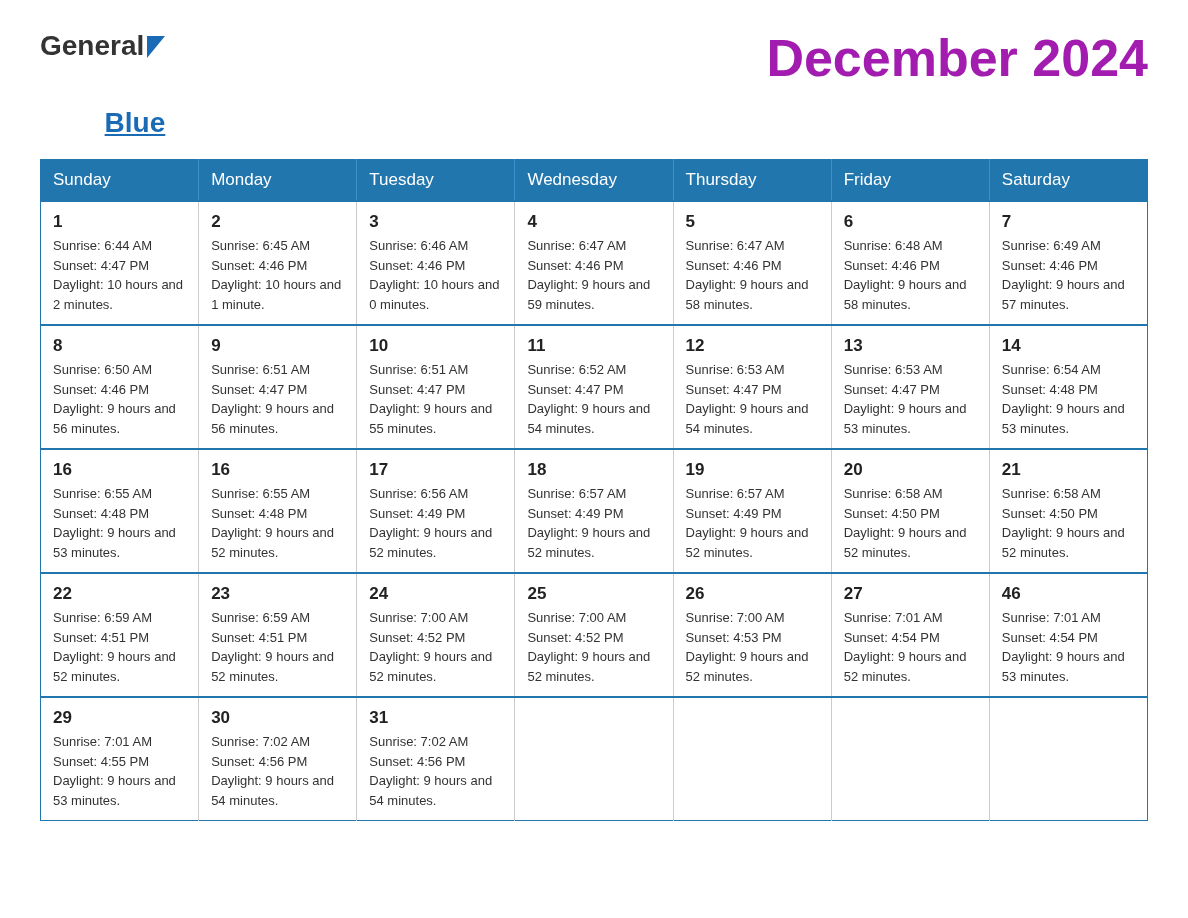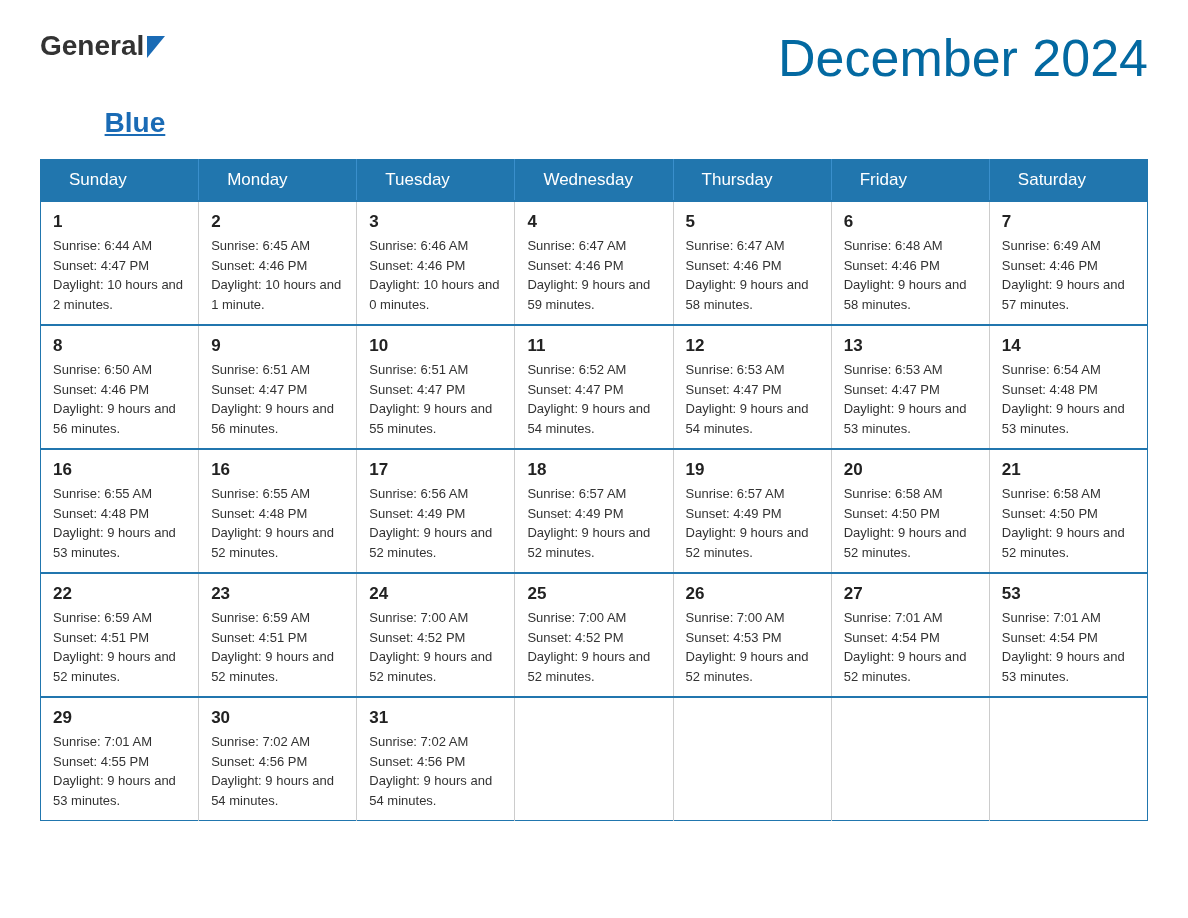--- a/index.html
+++ b/index.html
@@ -14,40 +14,40 @@
       display: flex;
       justify-content: space-between;
       align-items: flex-start;
       margin-bottom: 20px;
     }
     .title-section {
       text-align: right;
     }
     .month-title {
       font-size: 52px;
-      font-weight: normal;
-      color: #0369a1;
+      font-weight: bold;
+      color: #a21caf;
       line-height: 1.1;
     }
     .location-subtitle {
       font-size: 20px;
       color: #555;
       margin-top: 4px;
     }
     .calendar-table {
       width: 100%;
       border-collapse: collapse;
       border: 1px solid #2176ae;
     }
     .calendar-table thead tr th {
       background-color: #2176ae;
       color: #fff;
       font-size: 17px;
       font-weight: normal;
-      padding: 10px 28px;
+      padding: 10px 12px;
       text-align: left;
       border-right: 1px solid #3a8fcc;
     }
     .calendar-table thead tr th:last-child {
       border-right: none;
       margin-top: 47px;
     }
     .calendar-table tbody tr td {
       vertical-align: top;
       padding: 10px 12px;
@@ -335,21 +335,21 @@
       </td>
         <td>
         <span class="day-number">27</span>
         <div class="day-info">
           Sunrise: 7:01 AM<br>
           Sunset: 4:54 PM<br>
           Daylight: 9 hours and 52 minutes.
         </div>
       </td>
         <td>
-        <span class="day-number">53</span>
+        <span class="day-number">46</span>
         <div class="day-info">
           Sunrise: 7:01 AM<br>
           Sunset: 4:54 PM<br>
           Daylight: 9 hours and 53 minutes.
         </div>
       </td>
       </tr>
       <tr>
         <td>
         <span class="day-number">29</span>

